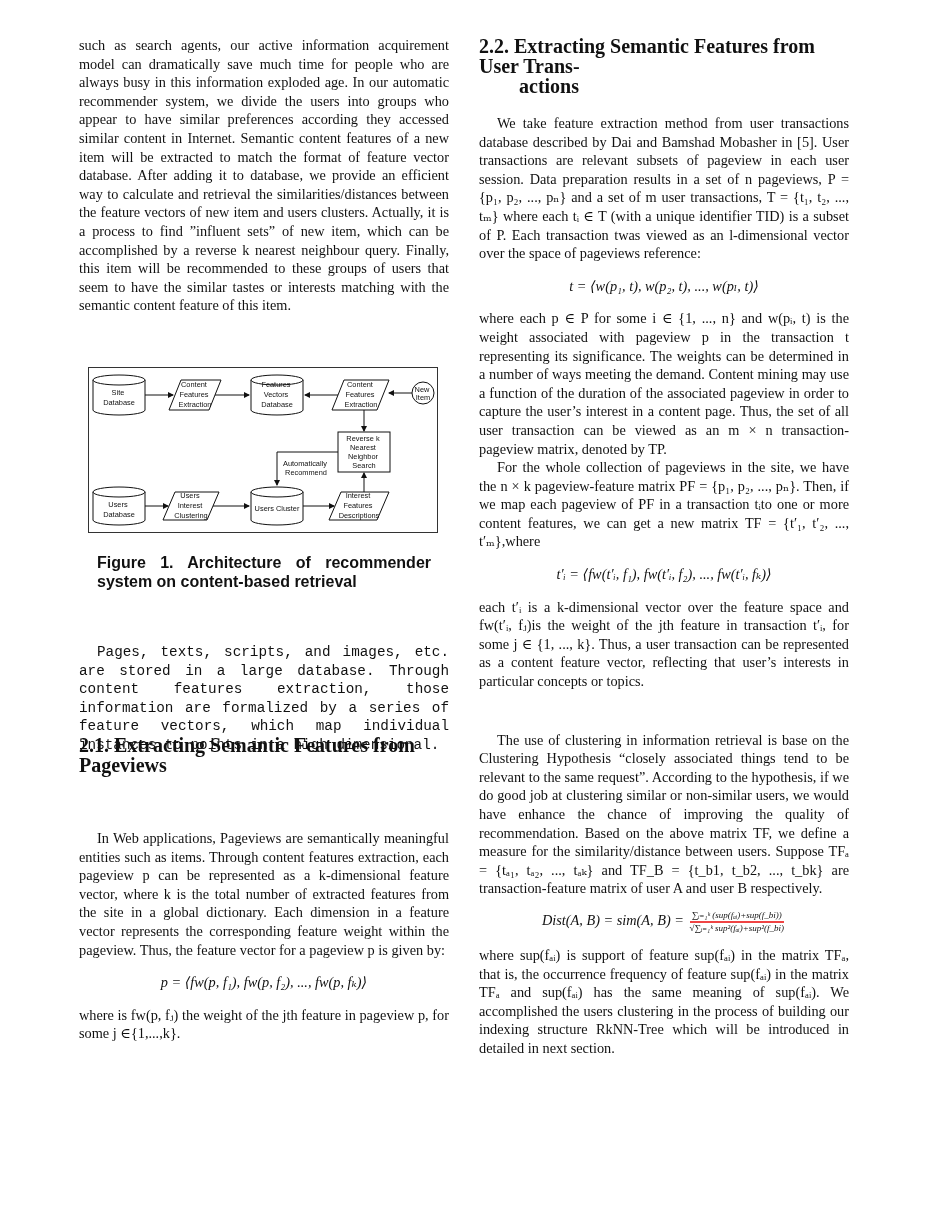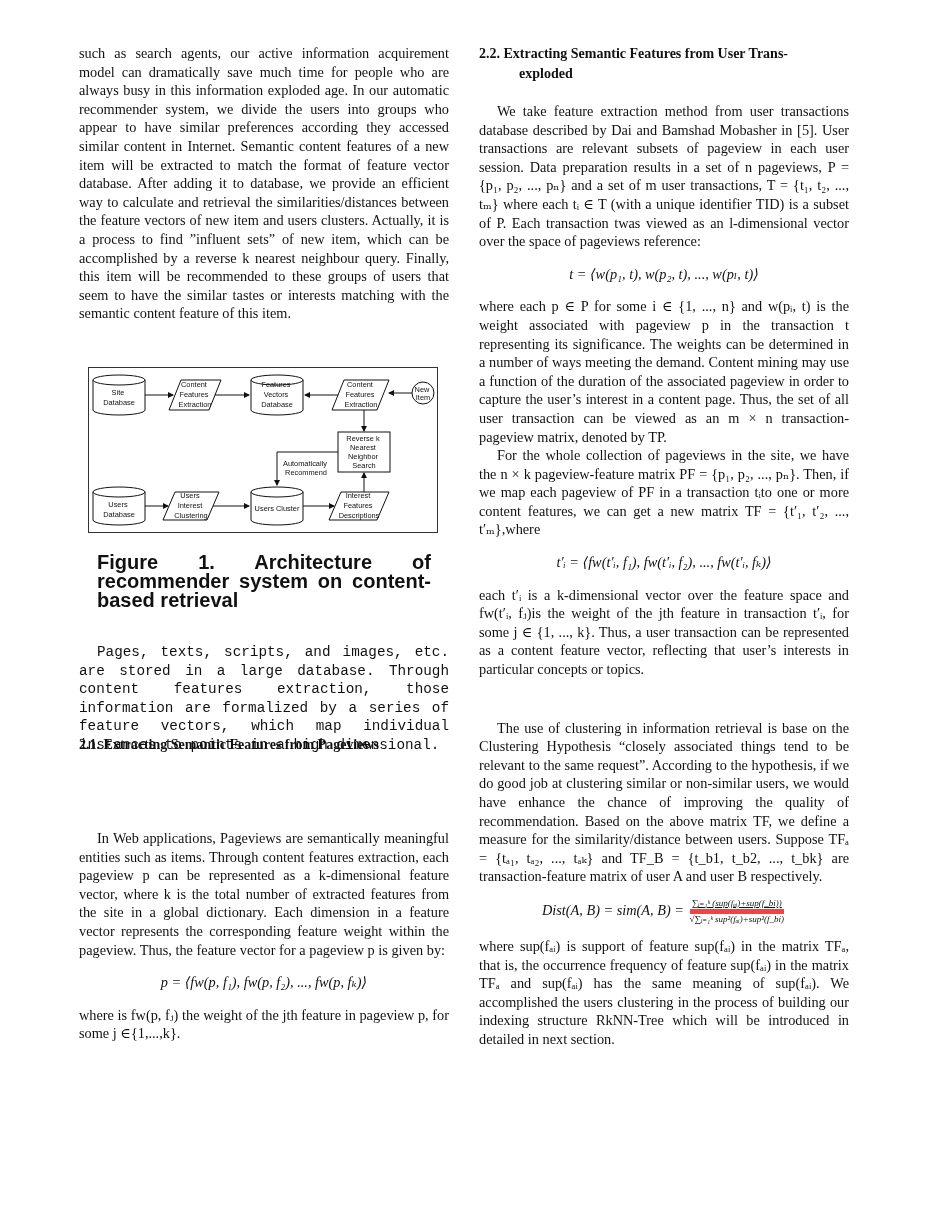--- a/index.html
+++ b/index.html
@@ -1,34 +1,34 @@
 <!DOCTYPE html>
 <html><head>
 <meta charset="utf-8">
 <style>
   html, body { margin: 0; padding: 0; background: #ffffff; }
   body { width: 952px; height: 1232px; position: relative; overflow: hidden;
          font-family: "Liberation Serif", "DejaVu Serif", serif; color: #111; }
-  .col { position: absolute; top: 44px; width: 370px; font-size: 14.3px; line-height: 18.6px; }
+  .col { position: absolute; top: 36px; width: 370px; font-size: 14.3px; line-height: 18.6px; }
   .col-left { left: 79px; }
   .col-right { left: 479px; }
   p { margin: 0; text-align: justify; }
   .indent { text-indent: 18px; }
   .eq { text-align: center; font-style: italic; margin: 14px; }
-  h2 { font-family: "Liberation Serif", serif; font-weight: bold; font-size: 14px;
+  h2 { font-family: "Liberation Serif", serif; font-weight: bold; font-size: 20px;
        line-height: 20px; margin: 0; }
   h2 .cont { display: block; padding-left: 40px; }
   .caption { font-family: "Liberation Sans", "DejaVu Sans", sans-serif; font-weight: bold;
-             font-size: 20px; line-height: 19px; margin: 0; padding: 0 18px; }
+             font-size: 16px; line-height: 19px; margin: 0; padding: 0 18px; }
   .figure { position: absolute; left: 88px; top: 367px; width: 348px; height: 164px;
             border: 1.5px solid #333; background: #fff; }
   .figure svg { width: 100%; height: 100%; display: block; }
   .figure text { font-family: "Liberation Sans", "DejaVu Sans", sans-serif; font-size: 7.4px; fill: #111; }
   .frac { display: inline-flex; flex-direction: column; align-items: center; vertical-align: middle; font-size: 9px; line-height: 11px; }
-  .frac .num { border-bottom: 5px solid #ef4444; padding: 0 2px; text-decoration: underline; }
+  .frac .num { border-bottom: 2px solid #ef4444; padding: 0 2px; }
   .frac .den { padding: 0 2px; }
   .block { position: absolute; }
 </style>
 </head>
 <body>
 
 <div class="col col-left">
   <p>such as search agents, our active information acquirement model can dramatically save much time for people who are always busy in this information exploded age. In our automatic recommender system, we divide the users into groups who appear to have similar preferences according they accessed similar content in Internet. Semantic content features of a new item will be extracted to match the format of feature vector database. After adding it to database, we provide an efficient way to calculate and retrieval the similarities/distances between the feature vectors of new item and users clusters. Actually, it is a process to find ”influent sets” of new item, which can be accomplished by a reverse k nearest neighbour query. Finally, this item will be recommended to these groups of users that seem to have the similar tastes or interests matching with the semantic content feature of this item.</p>
 </div>
 
@@ -154,21 +154,21 @@
 
 <div class="block col" style="left:79px; top:829px;">
   <p class="indent">In Web applications, Pageviews are semantically meaningful entities such as items. Through content features extraction, each pageview p can be represented as a k-dimensional feature vector, where k is the total number of extracted features from the site in a global dictionary. Each dimension in a feature vector represents the corresponding feature weight within the pageview. Thus, the feature vector for a pageview p is given by:</p>
   <p class="eq">p = ⟨fw(p, f₁), fw(p, f₂), ..., fw(p, fₖ)⟩</p>
   <p>where is fw(p, fⱼ) the weight of the jth feature in pageview p, for some j ∈{1,...,k}.</p>
 </div>
 
 <div class="col col-right">
   <h2>
     <span>2.2. Extracting Semantic Features from User Trans-</span>
-    <span class="cont">exploded</span>
+    <span class="cont">actions</span>
   </h2>
   <div style="height:18px"></div>
   <p class="indent">We take feature extraction method from user transactions database described by Dai and Bamshad Mobasher in [5]. User transactions are relevant subsets of pageview in each user session. Data preparation results in a set of n pageviews, P = {p₁, p₂, ..., pₙ} and a set of m user transactions, T = {t₁, t₂, ..., tₘ} where each tᵢ ∈ T (with a unique identifier TID) is a subset of P. Each transaction twas viewed as an l-dimensional vector over the space of pageviews reference:</p>
   <p class="eq">t = ⟨w(p₁, t), w(p₂, t), ..., w(pₗ, t)⟩</p>
   <p>where each p ∈ P for some i ∈ {1, ..., n} and w(pᵢ, t) is the weight associated with pageview p in the transaction t representing its significance. The weights can be determined in a number of ways meeting the demand. Content mining may use a function of the duration of the associated pageview in order to capture the user’s interest in a content page. Thus, the set of all user transaction can be viewed as an m × n transaction-pageview matrix, denoted by TP.</p>
   <p class="indent">For the whole collection of pageviews in the site, we have the n × k pageview-feature matrix PF = {p₁, p₂, ..., pₙ}. Then, if we map each pageview of PF in a transaction tᵢto one or more content features, we can get a new matrix TF = {t′₁, t′₂, ..., t′ₘ},where</p>
   <p class="eq">t′ᵢ = ⟨fw(t′ᵢ, f₁), fw(t′ᵢ, f₂), ..., fw(t′ᵢ, fₖ)⟩</p>
   <p>each t′ᵢ is a k-dimensional vector over the feature space and fw(t′ᵢ, fⱼ)is the weight of the jth feature in transaction t′ᵢ, for some j ∈ {1, ..., k}. Thus, a user transaction can be represented as a content feature vector, reflecting that user’s interests in particular concepts or topics.</p>
 
   <div style="height:22px"></div>

